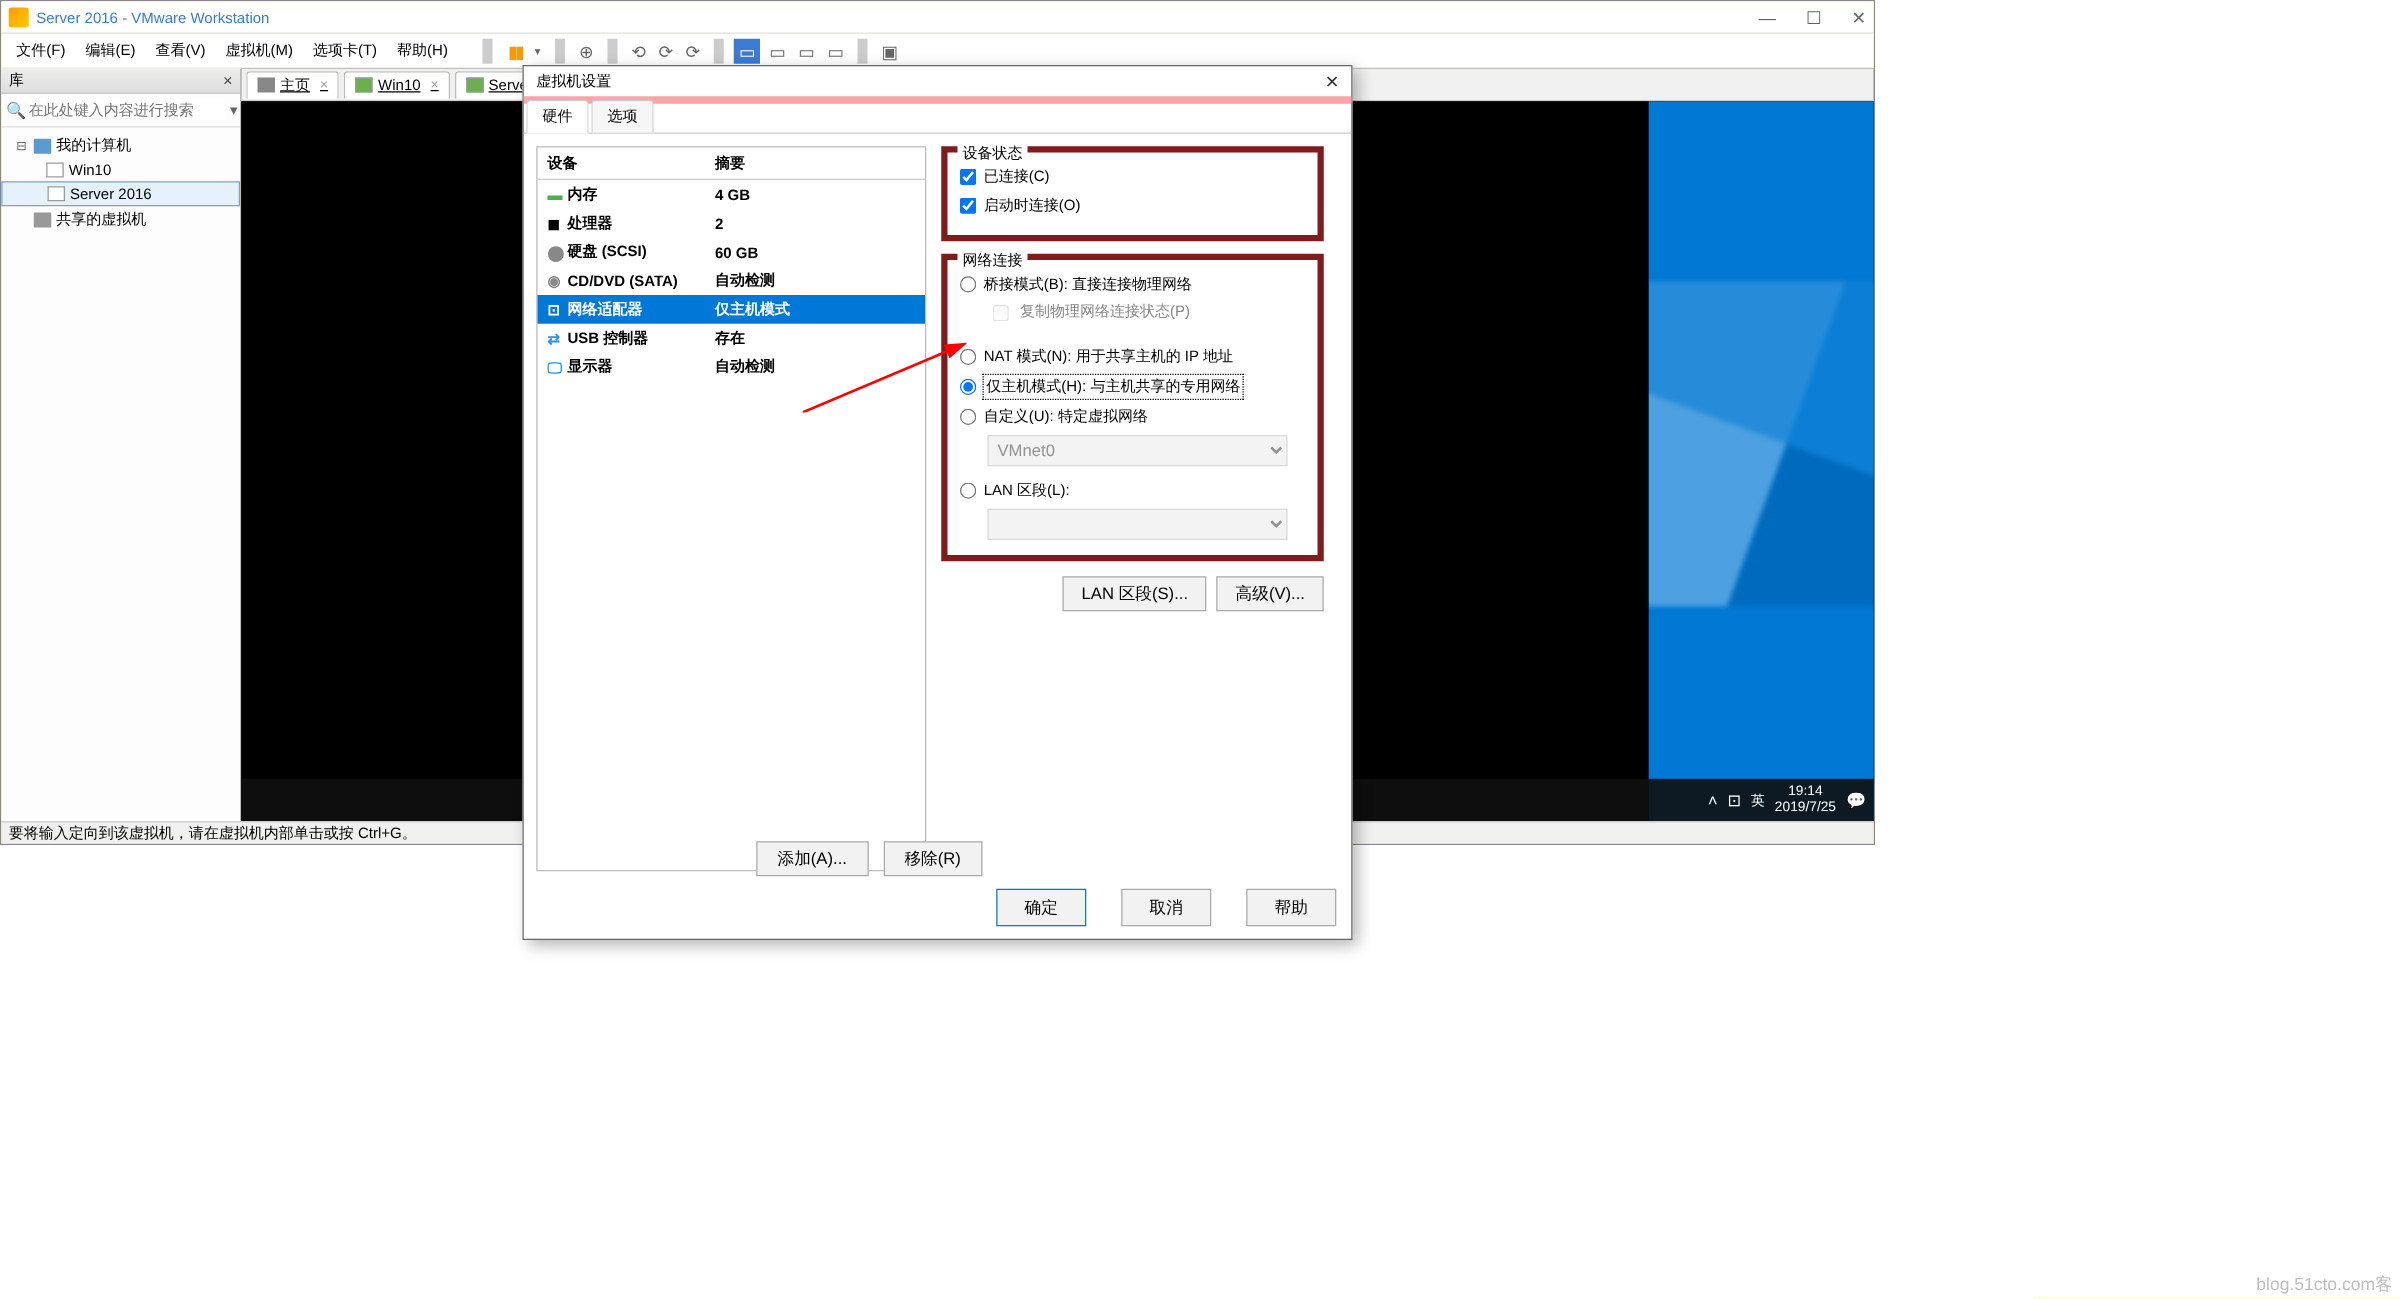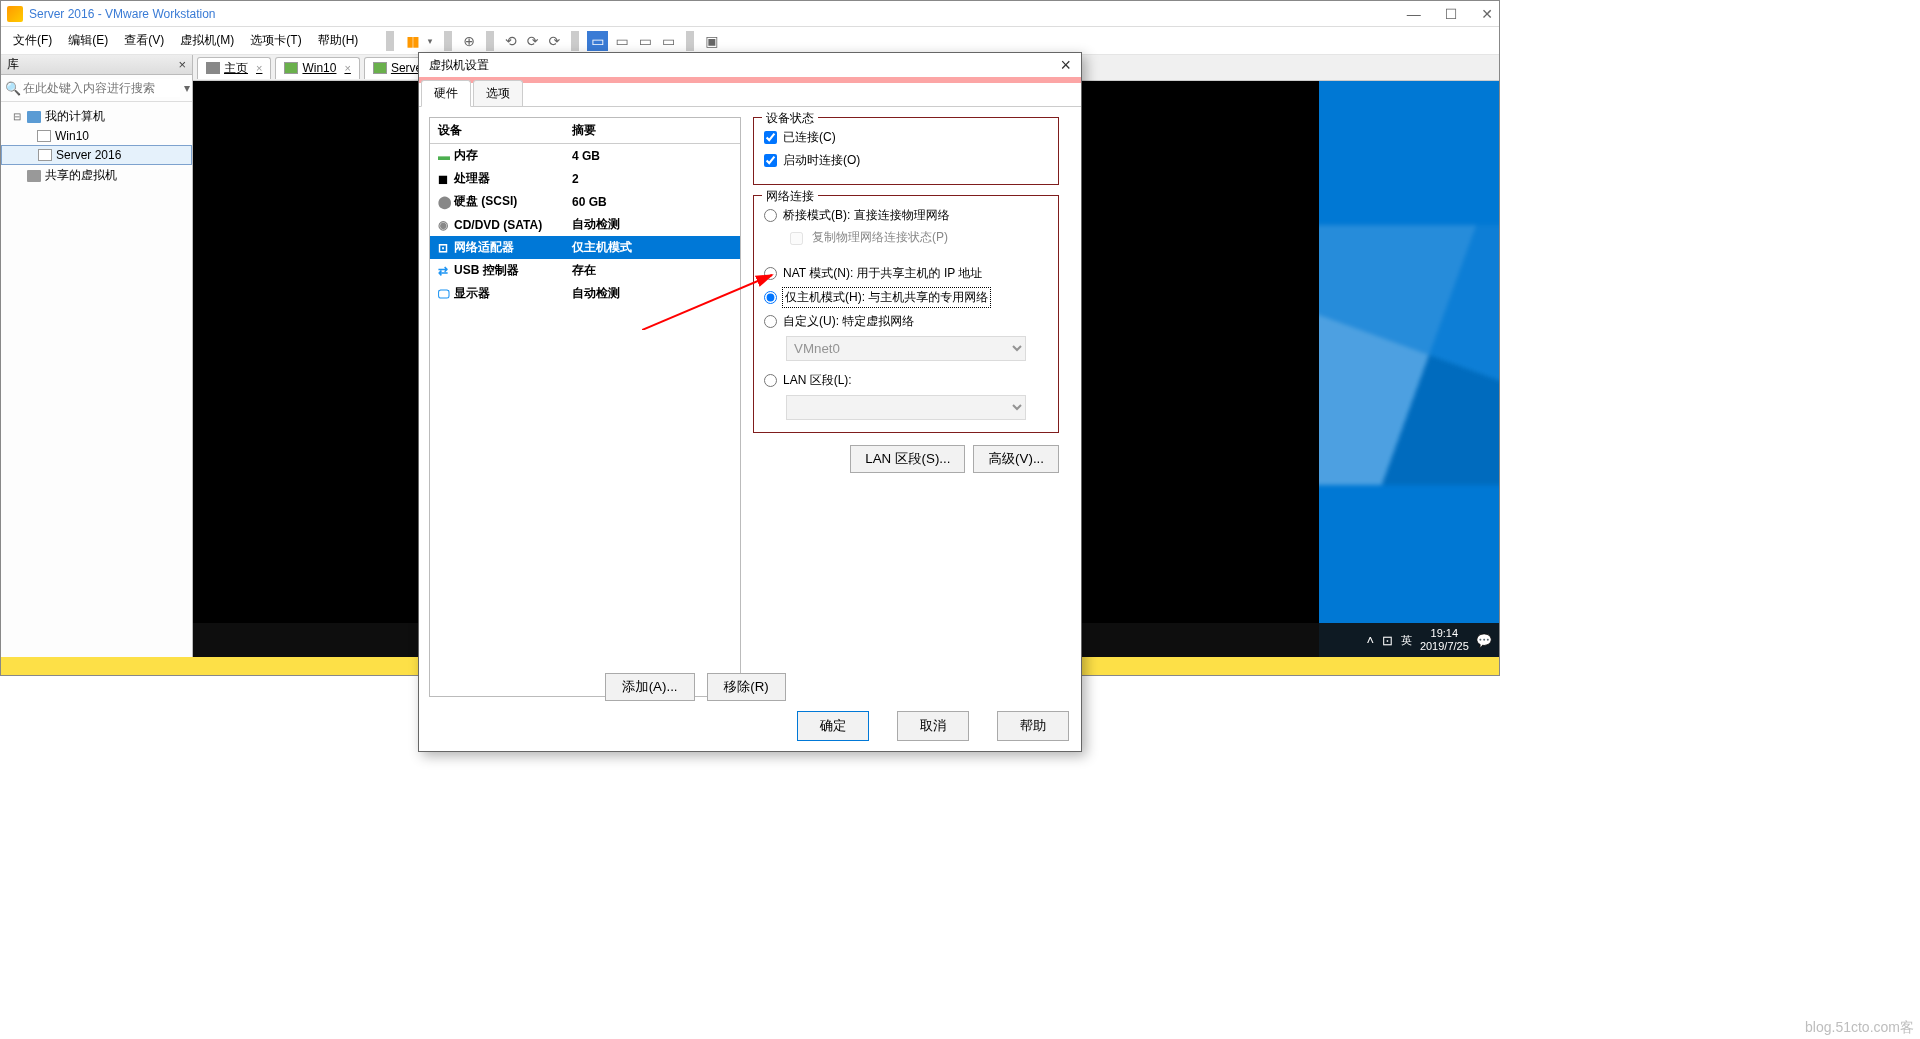--- a/index.html
+++ b/index.html
@@ -77,21 +77,21 @@
 .dlg-body { display: flex; padding: 10px; height: 600px; }
 .hw-list { width: 312px; border: 1px solid #bbb; font-weight: bold; }
 .hw-head { display: flex; padding: 4px 8px; border-bottom: 1px solid #ccc; font-size: 12px; }
 .hw-head span:first-child { width: 134px; }
 .hw-row { display: flex; padding: 3px 8px; align-items: center; font-size: 12px; }
 .hw-row.sel { background: #0078d7; color: #fff; }
 .hw-row .ri { width: 16px; font-size: 12px; }
 .hw-row .rn { width: 118px; }
 
 .right-col { flex: 1; padding: 0 12px; }
-.fieldset { border: 1px solid #7f1d1d; padding: 8px 10px 12px; margin-bottom: 10px; position: relative; }
+.fieldset { border: 5px solid #7f1d1d; padding: 8px 10px 12px; margin-bottom: 10px; position: relative; }
 .fieldset .legend { position: absolute; top: -8px; left: 8px; background: #fff; padding: 0 4px; font-size: 12px; }
 .chk { display: flex; align-items: center; gap: 6px; padding: 3px 0; }
 .chk input { margin: 0; }
 .rad { display: flex; align-items: center; gap: 6px; padding: 3px 0; }
 .rad input { margin: 0; }
 .sub { margin-left: 22px; padding: 2px 0; color: #888; display: flex; gap: 6px; }
 .sub input[disabled] { opacity: 0.6; }
 select.hostcombo { width: 240px; margin-left: 22px; margin-top: 3px; padding: 3px; background: #eee; border: 1px solid #ccc; color: #666; }
 .highlight { outline: 1px dotted #000; outline-offset: 0; padding: 1px 2px; }
 .btnrow-right { display: flex; justify-content: flex-end; gap: 8px; margin-top: 12px; }
@@ -207,20 +207,23 @@
           <div class="date">
             <div>19:14</div>
             <div>2019/7/25</div>
           </div>
           <span class="ic">💬</span>
         </div>
       </div>
     </div>
   </div>
 
+  <div class="statusbar">
+    <span>要将输入定向到该虚拟机，请在虚拟机内部单击或按 Ctrl+G。</span>
+  </div>
 </div>
 
 <div class="dialog">
   <div class="dlg-title">
     <span>虚拟机设置</span>
     <span class="close">×</span>
   </div>
   <div class="dlg-tabs">
     <div class="dt active">硬件</div>
     <div class="dt">选项</div>

